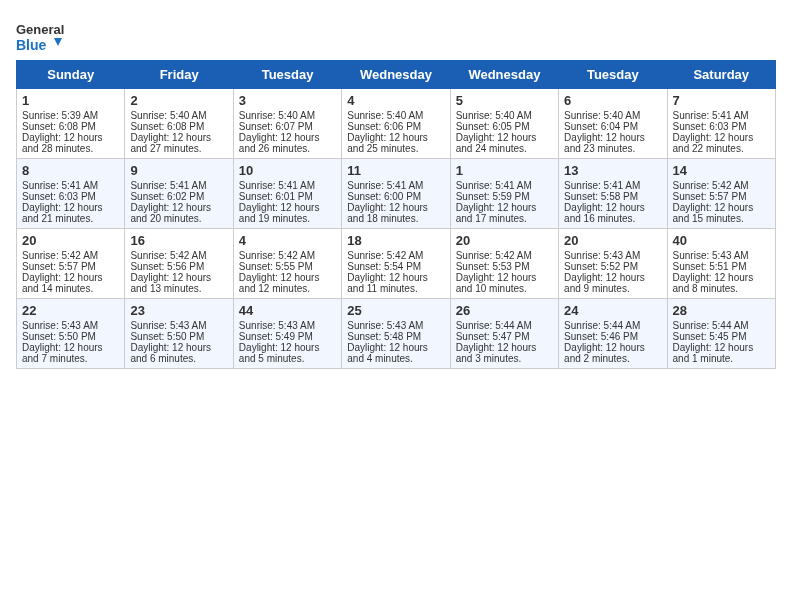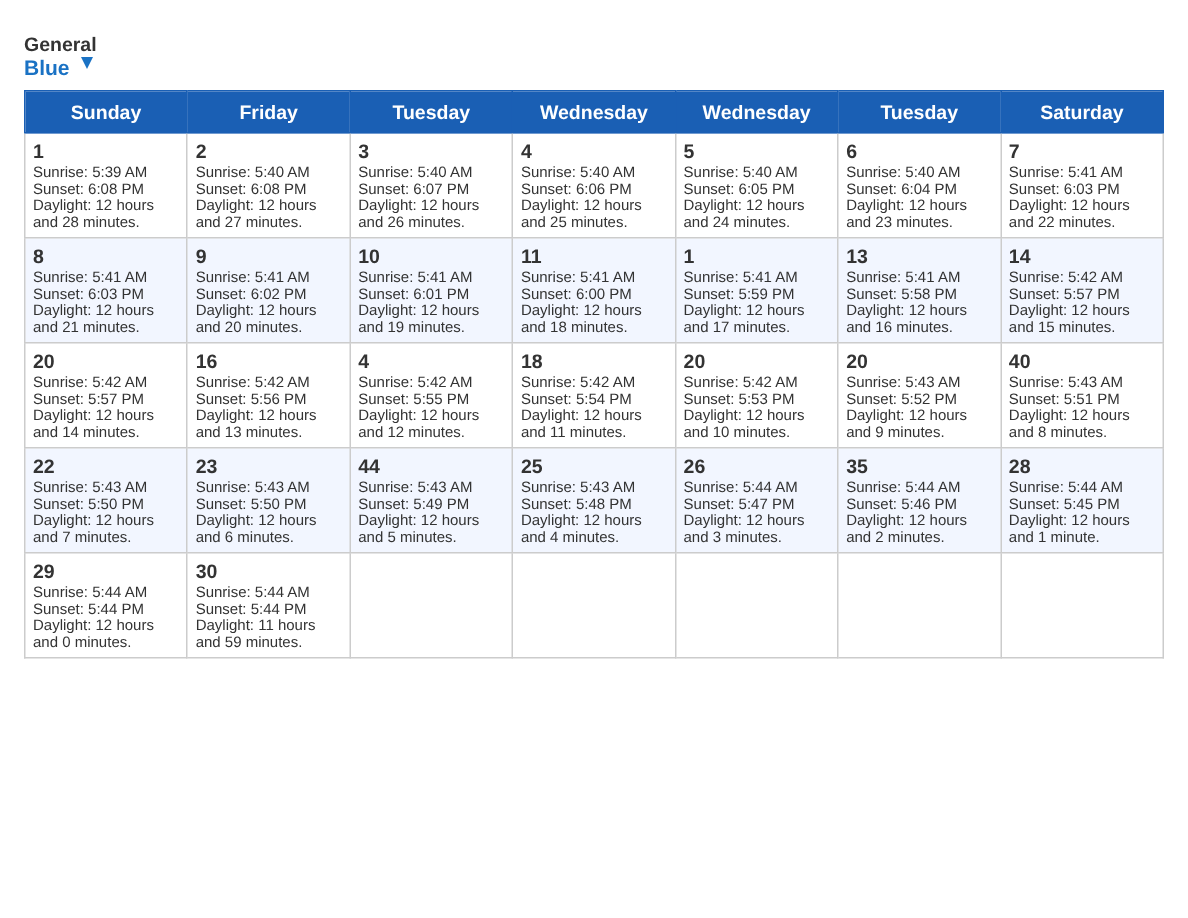--- a/index.html
+++ b/index.html
@@ -128,26 +128,17 @@
         <td><span class="day-num">20</span>Sunrise: 5:42 AM<br>Sunset: 5:53 PM<br>Daylight: 12 hours and 10 minutes.</td>
         <td><span class="day-num">20</span>Sunrise: 5:43 AM<br>Sunset: 5:52 PM<br>Daylight: 12 hours and 9 minutes.</td>
         <td><span class="day-num">40</span>Sunrise: 5:43 AM<br>Sunset: 5:51 PM<br>Daylight: 12 hours and 8 minutes.</td>
       </tr>
       <tr>
         <td><span class="day-num">22</span>Sunrise: 5:43 AM<br>Sunset: 5:50 PM<br>Daylight: 12 hours and 7 minutes.</td>
         <td><span class="day-num">23</span>Sunrise: 5:43 AM<br>Sunset: 5:50 PM<br>Daylight: 12 hours and 6 minutes.</td>
         <td><span class="day-num">44</span>Sunrise: 5:43 AM<br>Sunset: 5:49 PM<br>Daylight: 12 hours and 5 minutes.</td>
         <td><span class="day-num">25</span>Sunrise: 5:43 AM<br>Sunset: 5:48 PM<br>Daylight: 12 hours and 4 minutes.</td>
         <td><span class="day-num">26</span>Sunrise: 5:44 AM<br>Sunset: 5:47 PM<br>Daylight: 12 hours and 3 minutes.</td>
-        <td><span class="day-num">35</span>Sunrise: 5:44 AM<br>Sunset: 5:46 PM<br>Daylight: 12 hours and 2 minutes.</td>
+        <td><span class="day-num">24</span>Sunrise: 5:44 AM<br>Sunset: 5:46 PM<br>Daylight: 12 hours and 2 minutes.</td>
         <td><span class="day-num">28</span>Sunrise: 5:44 AM<br>Sunset: 5:45 PM<br>Daylight: 12 hours and 1 minute.</td>
-      </tr>
-      <tr>
-        <td><span class="day-num">29</span>Sunrise: 5:44 AM<br>Sunset: 5:44 PM<br>Daylight: 12 hours and 0 minutes.</td>
-        <td><span class="day-num">30</span>Sunrise: 5:44 AM<br>Sunset: 5:44 PM<br>Daylight: 11 hours and 59 minutes.</td>
-        <td class="empty"></td>
-        <td class="empty"></td>
-        <td class="empty"></td>
-        <td class="empty"></td>
-        <td class="empty"></td>
       </tr>
     </tbody>
 </table>
 
 </body></html>

